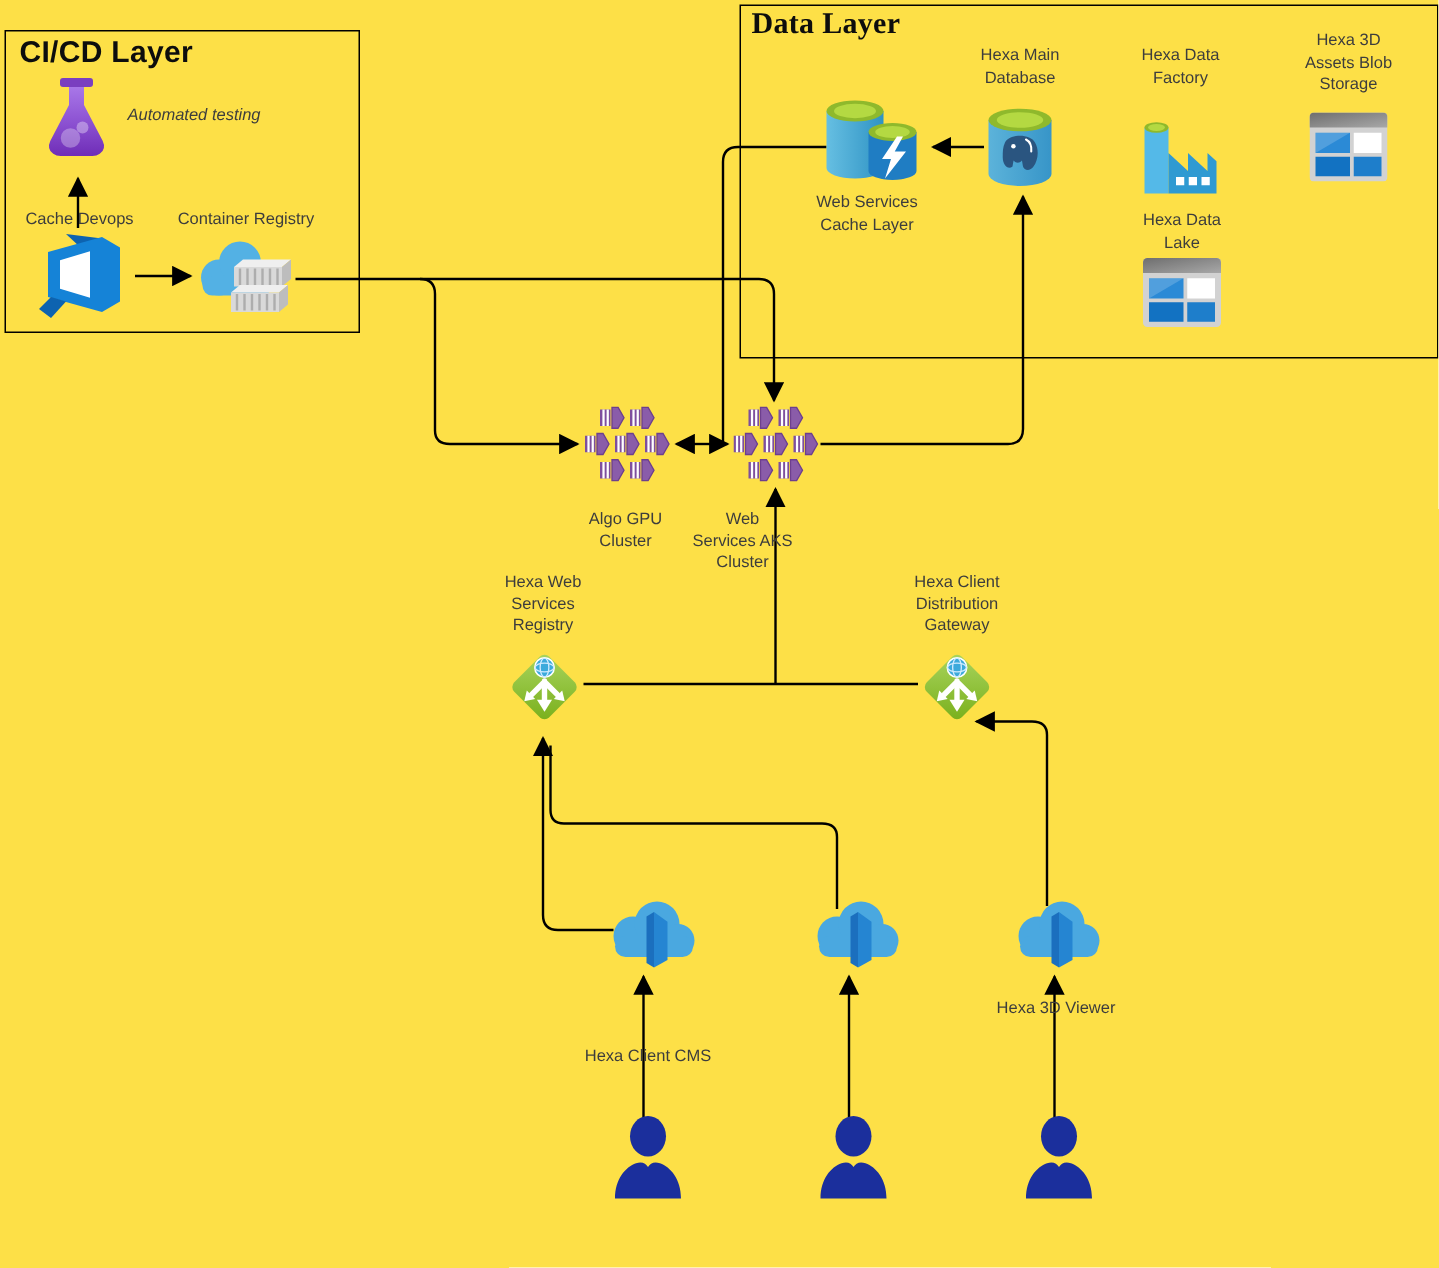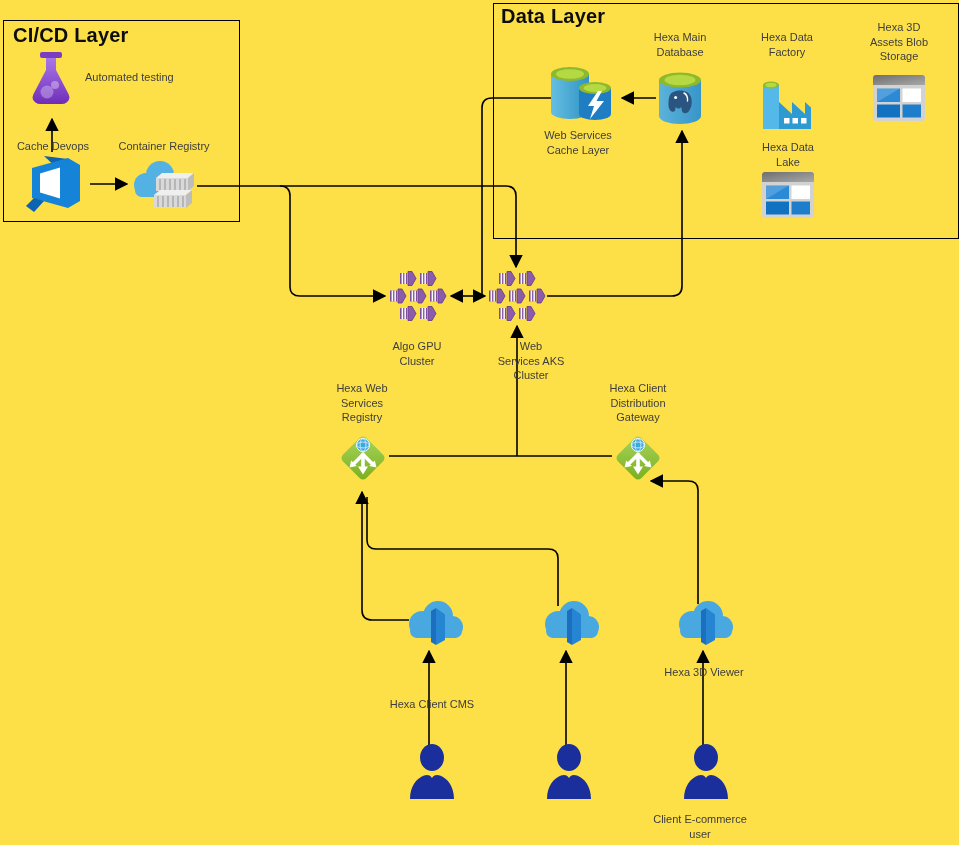--- a/index.html
+++ b/index.html
@@ -61,38 +61,38 @@
       <path d="M429 746 L429 651" marker-end="url(#arr)"></path>
       <path d="M566 746 L566 651" marker-end="url(#arr)"></path>
       <path d="M703 746 L703 651" marker-end="url(#arr)"></path>
     </g>
   </svg>
 
   <div class="layer-box" style="left:3px;top:20px;width:235px;height:200px;"></div>
   <div class="layer-box" style="left:493px;top:3px;width:464px;height:234px;"></div>
 
   <div class="layer-title" style="left:13px;top:24px;">CI/CD Layer</div>
-  <div class="layer-title" style="left:501px;top:5px;">Data Layer</div>
+  <div class="layer-title" style="left:501px;top:5px;font-family:Liberation Serif, serif;">Data Layer</div>
 
   <div class="node" style="left:25px;top:52px;width:52px;height:58px;">
     <svg viewBox="0 0 52 58">
       <defs>
         <linearGradient id="flaskg" x1="0" y1="0" x2="0" y2="1">
           <stop offset="0" stop-color="#a877e8"></stop>
             <stop offset=".55" stop-color="#8a4fd0"></stop>
             <stop offset="1" stop-color="#6f2db7"></stop>
         </linearGradient>
       </defs>
       <rect x="15" y="0" width="22" height="6" rx="2" fill="#7a3fc0"></rect>
       <path d="M21 6 h10 v12 l12.5 24 q2.5 5.5 -2 8.5 q-2 1.5 -5 1.5 h-21 q-3 0 -5 -1.5 q-4.5 -3 -2 -8.5 l12.5 -24 Z" fill="url(#flaskg)"></path>
       <circle cx="22" cy="40" r="6.5" fill="#ffffff" opacity=".3"></circle>
       <circle cx="30" cy="33" r="4" fill="#ffffff" opacity=".35"></circle>
     </svg>
   </div>
-  <div class="lbl left" style="left:85px;top:70px;width:120px;">Automated testing</div>
+  <div class="lbl left" style="left:85px;top:70px;width:120px;font-style:italic;">Automated testing</div>
 
   <div class="node" style="left:18px;top:154px;width:64px;height:60px;">
     <svg viewBox="0 0 64 60">
       <polygon points="26,2 50,5 40,15" fill="#0d63b0"></polygon>
       <polygon points="50,4 62,11 62,47 50,54" fill="#1583d7"></polygon>
       <polygon points="14,14 50,4 50,54 14,44" fill="#1583d7"></polygon>
       <polygon points="22,19.5 42,13.5 42,44.5 22,38.5" fill="#ffffff"></polygon>
       <polygon points="8,52 16,44 26,47 16,58" fill="#0d63b0"></polygon>
     </svg>
   </div>
@@ -238,21 +238,21 @@
     <svg viewBox="0 0 57 50">
       <use href="#aksu" x="10" y="0"></use>
         <use href="#aksu" x="30" y="0"></use>
       <use href="#aksu" x="0" y="17.5"></use>
         <use href="#aksu" x="20" y="17.5"></use>
         <use href="#aksu" x="40" y="17.5"></use>
       <use href="#aksu" x="10" y="35"></use>
         <use href="#aksu" x="30" y="35"></use>
     </svg>
   </div>
-  <div class="lbl" style="left:491px;top:339px;width:80px;">Web
+  <div class="lbl" style="left:455px;top:339px;width:80px;">Web
 Services AKS
 Cluster</div>
 
   <div class="node" style="left:337px;top:432px;width:52px;height:52px;">
     <svg viewBox="0 0 52 52">
       <defs>
         <linearGradient id="gwg" x1="0" y1="0" x2="1" y2="1">
           <stop offset="0" stop-color="#a9d55f"></stop>
             <stop offset="1" stop-color="#79af1b"></stop>
         </linearGradient>
@@ -351,16 +351,14 @@
       <ellipse cx="25" cy="14.5" rx="12" ry="13.5" fill="#1b2f9c"></ellipse>
       <path d="M3 56 C3 43 10 35 17 32.5 C21 31.2 23.5 32.5 25 35 C26.5 32.5 29 31.2 33 32.5 C40 35 47 43 47 56 Z" fill="#1b2f9c"></path>
     </svg>
   </div>
   <div class="node" style="left:681px;top:743px;width:50px;height:57px;">
     <svg viewBox="0 0 50 57">
       <ellipse cx="25" cy="14.5" rx="12" ry="13.5" fill="#1b2f9c"></ellipse>
       <path d="M3 56 C3 43 10 35 17 32.5 C21 31.2 23.5 32.5 25 35 C26.5 32.5 29 31.2 33 32.5 C40 35 47 43 47 56 Z" fill="#1b2f9c"></path>
     </svg>
   </div>
-  <div class="lbl" style="left:640px;top:812px;width:120px;">Client E-commerce
-user</div>
 
 </div>
 
 </body></html>

